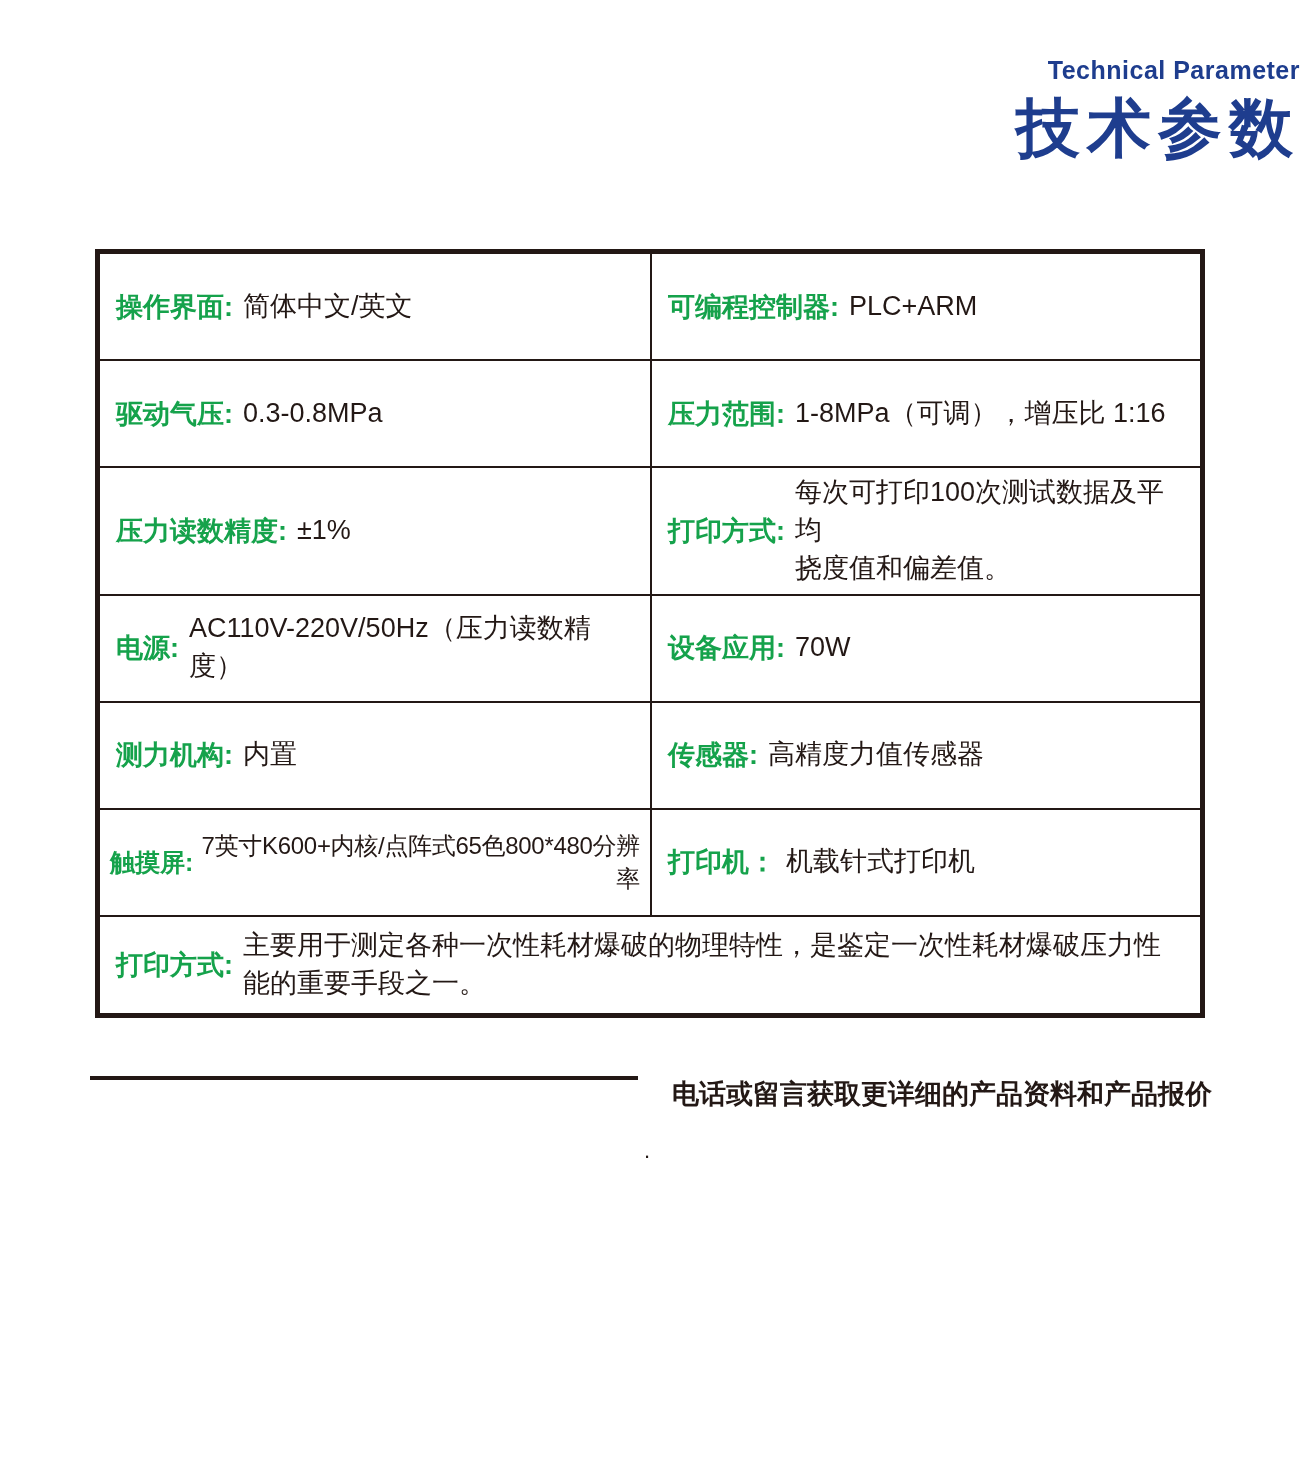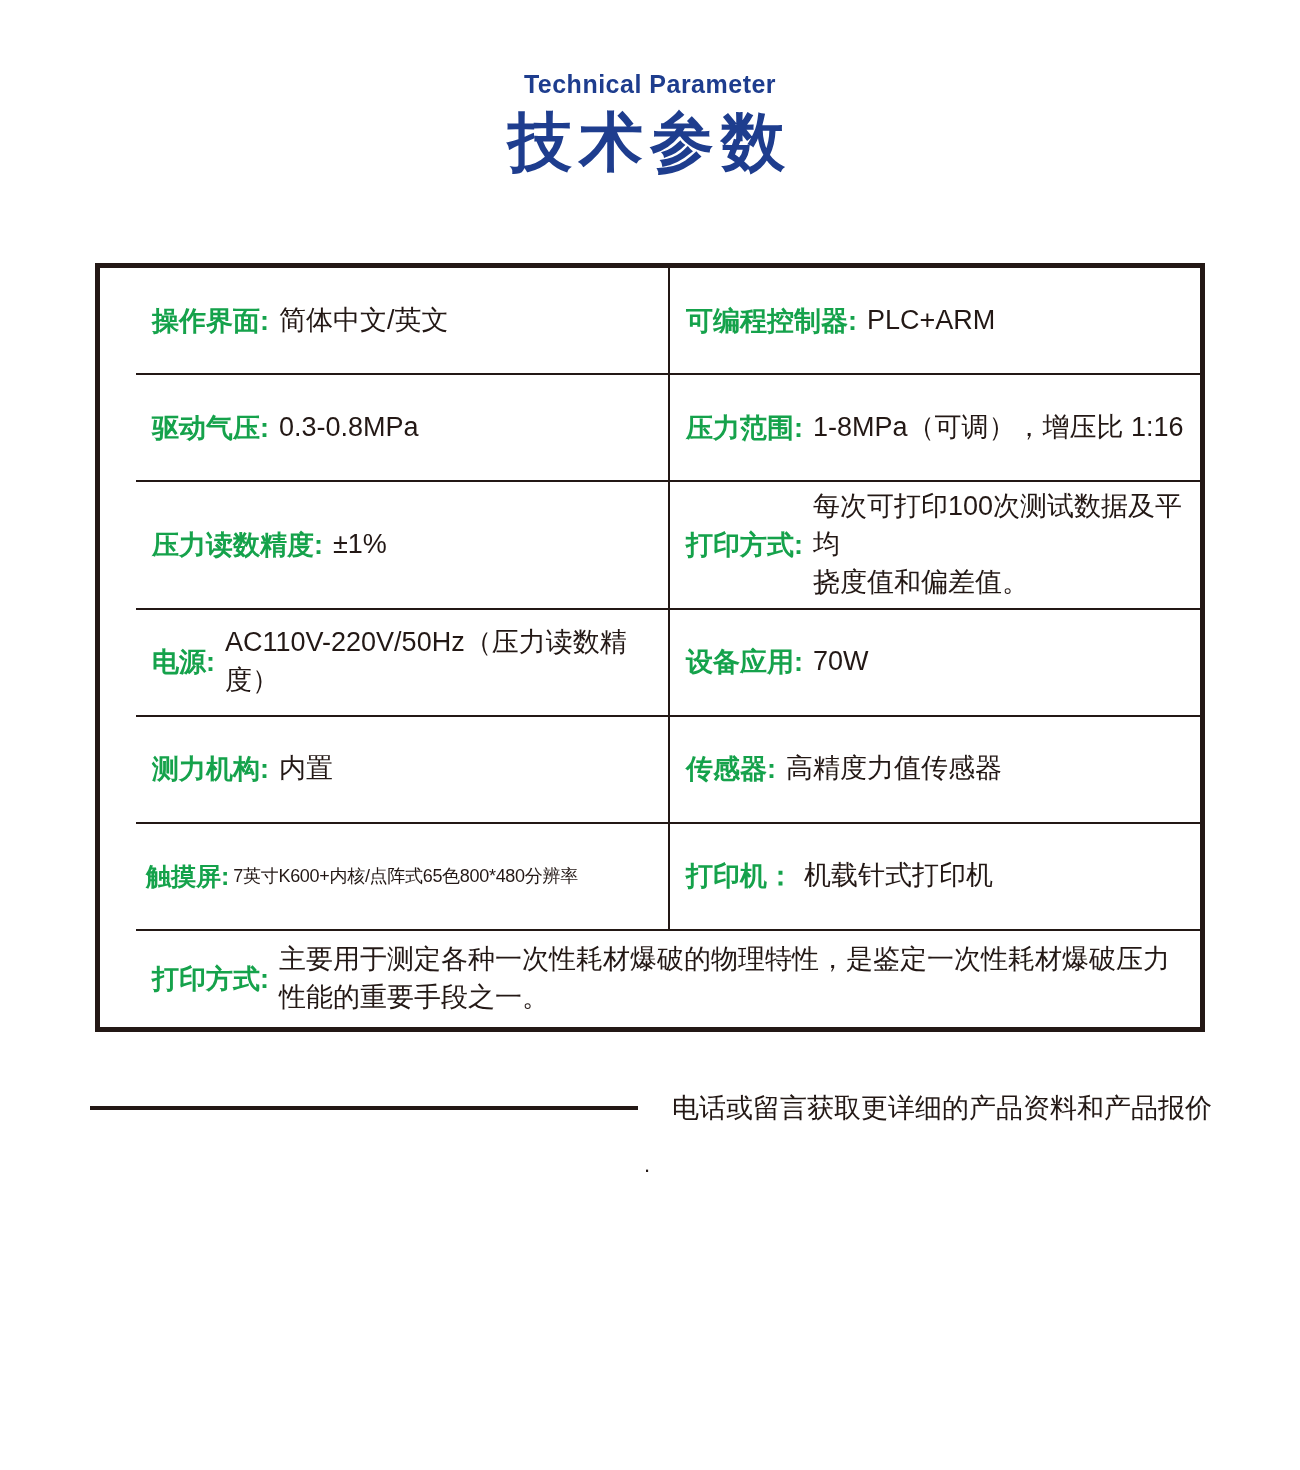--- a/index.html
+++ b/index.html
@@ -9,43 +9,42 @@
   }
   body {
     width: 1300px;
     height: 1470px;
     font-family: "Liberation Sans", "DejaVu Sans", sans-serif;
     color: #231815;
     overflow: hidden;
   }
   
   .header {
-    text-align: center;
-    padding-top: 70px;
+    text-align: right;
+    padding-top: 56px;
   }
   .subtitle-en {
     color: #1e3d8e;
     font-size: 25px;
     font-weight: bold;
     letter-spacing: 0.5px;
   }
   .title-zh {
     color: #1e3d8e;
     font-size: 64px;
     font-weight: bold;
     letter-spacing: 7px;
     margin-top: 8px;
     line-height: 1.1;
   }
   
   .param-table {
     margin: 86px 95px 0 95px;
     border: 5px solid #231815;
     background: #ffffff;
-    padding-left: 36px;
   }
   .p-row {
     display: flex;
     border-bottom: 2px solid #231815;
   }
   .p-row:last-child {
     border-bottom: none;
   }
   .p-cell {
     flex: 1 1 50%;
@@ -77,29 +76,30 @@
   
   .p-cell.tight {
     padding: 6px 10px;
     border-radius: 10px;
   }
   .p-cell.tight .p-label {
     font-size: 25px;
     margin-right: 4px;
   }
   .p-cell.tight .p-value {
-    font-size: 18px;
+    font-size: 24px;
     letter-spacing: -0.3px;
+    text-align: right;
   }
   
   .footer {
     display: flex;
-    align-items: center;
     margin: 58px 88px 0 90px;
     gap: 34px;
+    font-weight: bold;
   }
   .footer-rule {
     flex: 1 1 auto;
     height: 4px;
     background: #231815;
   }
   .footer-cta {
     flex: 0 0 auto;
     font-size: 27px;
     color: #231815;

